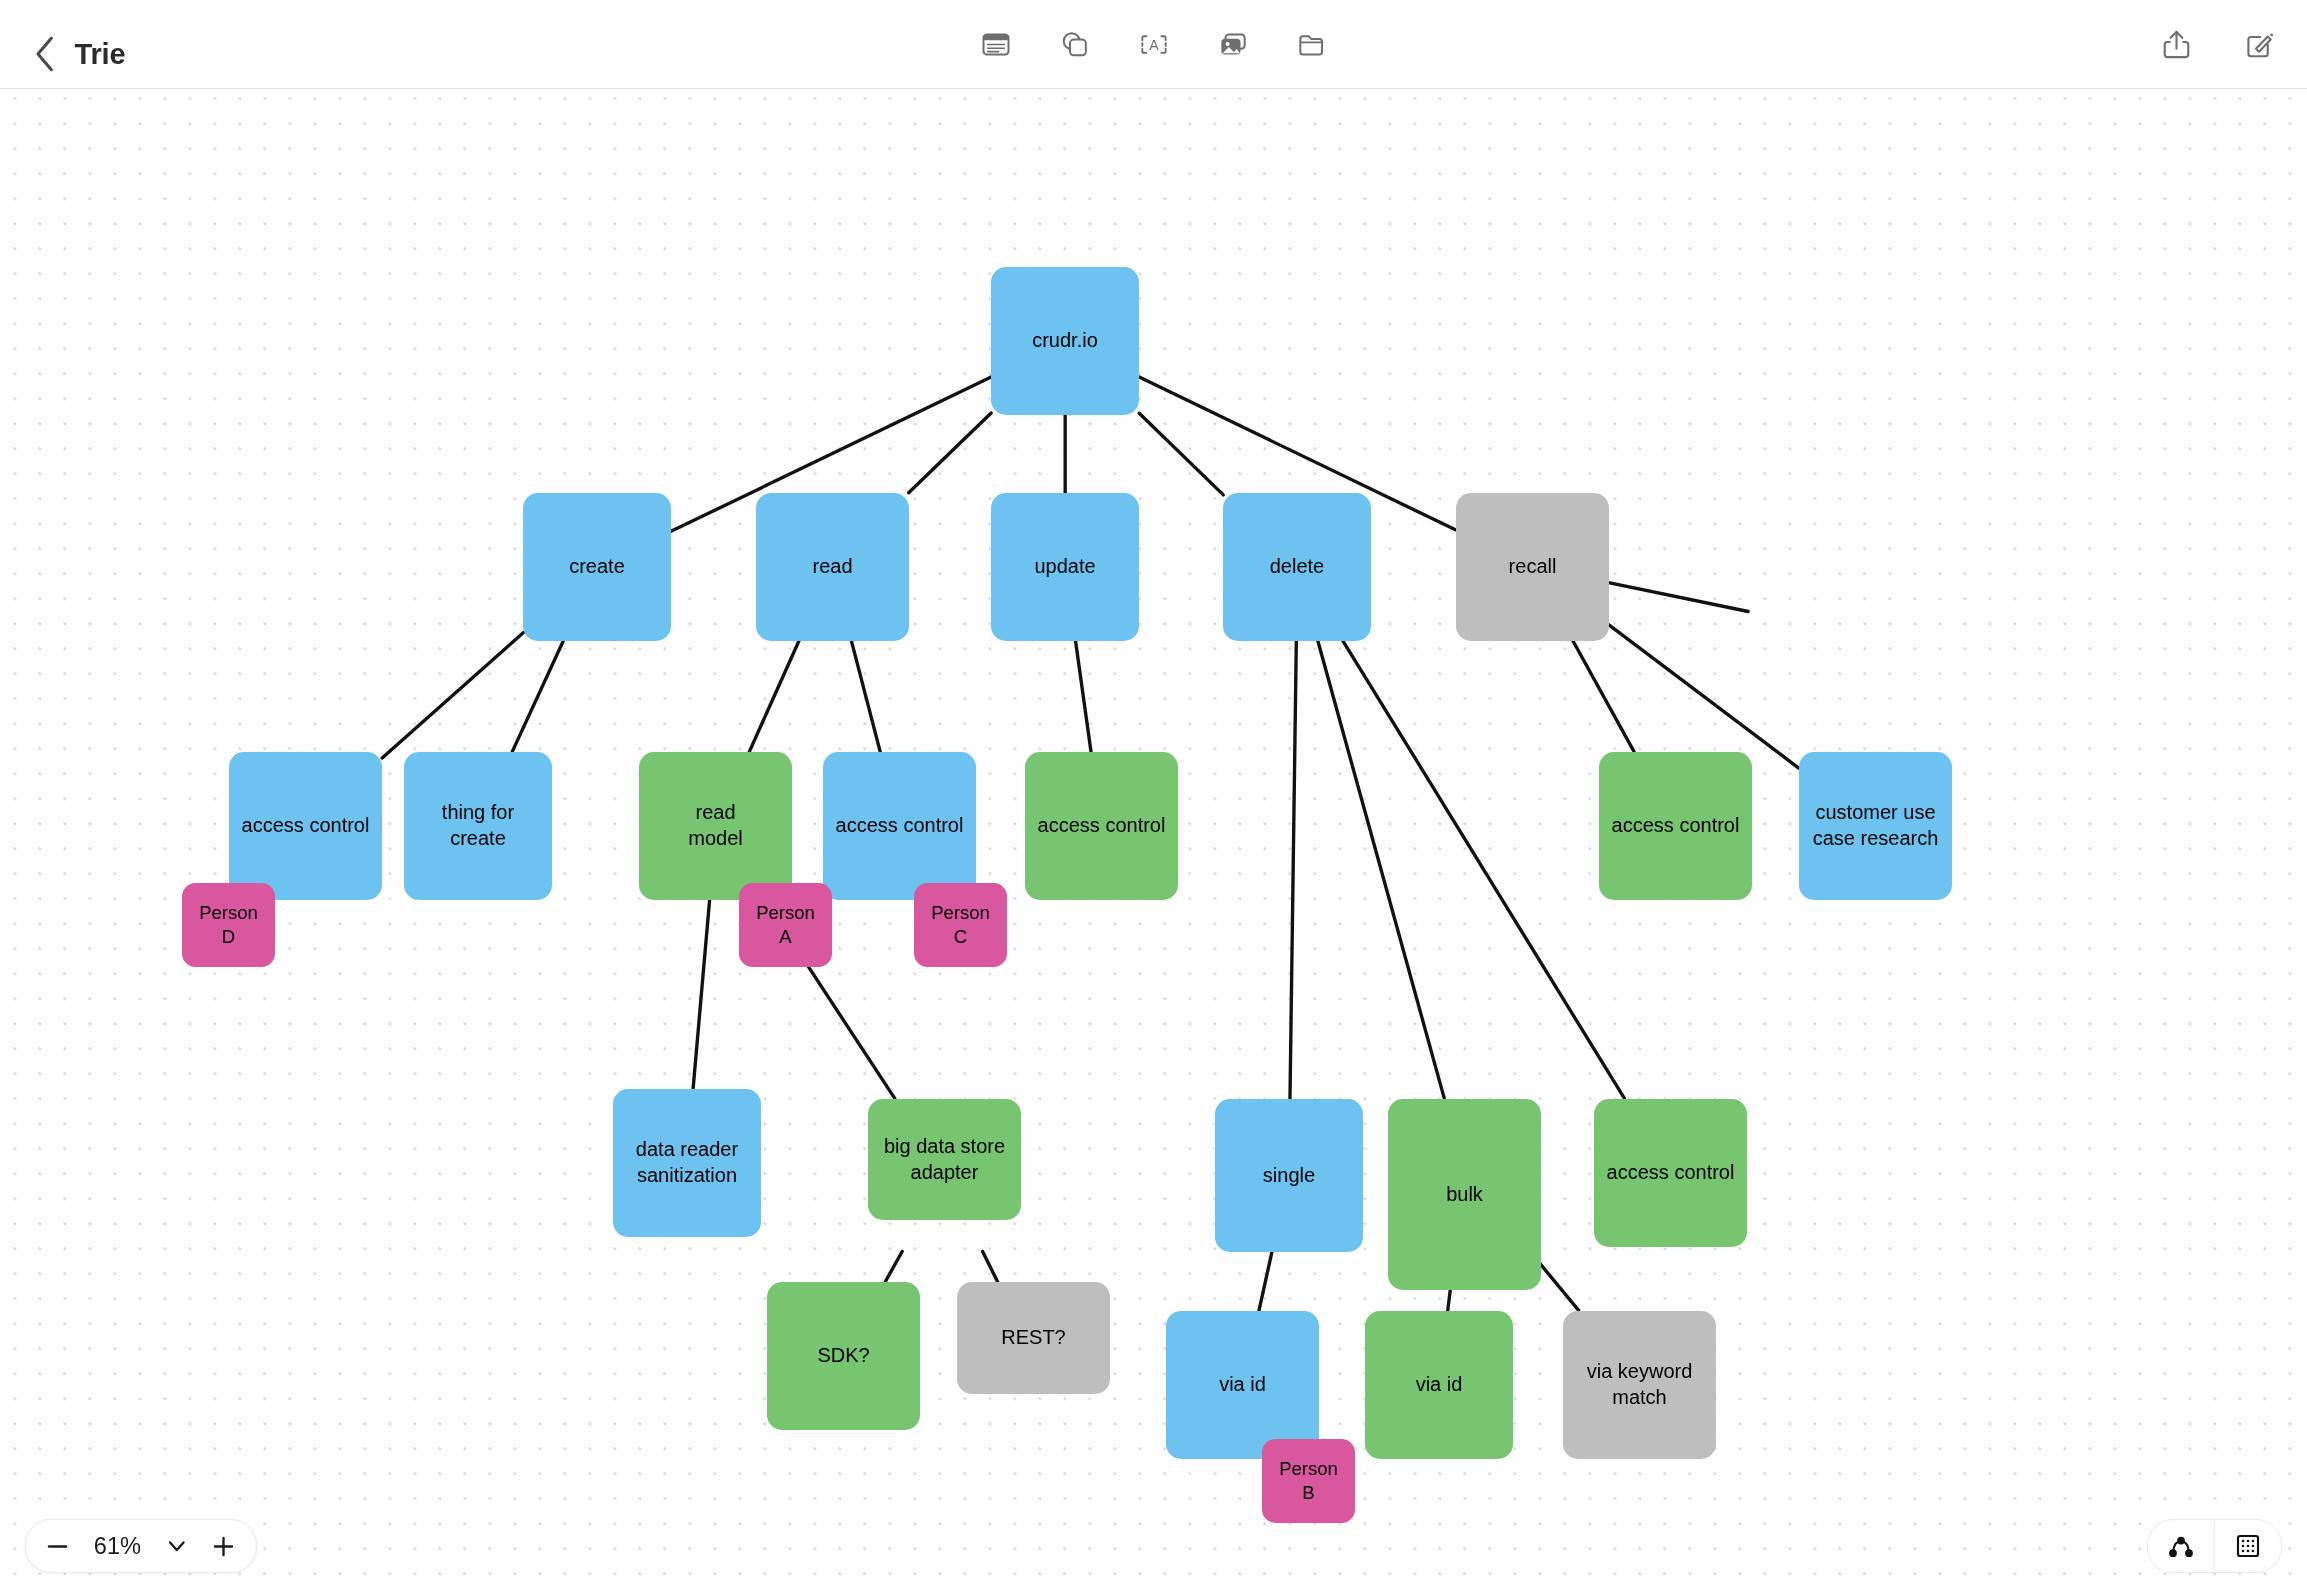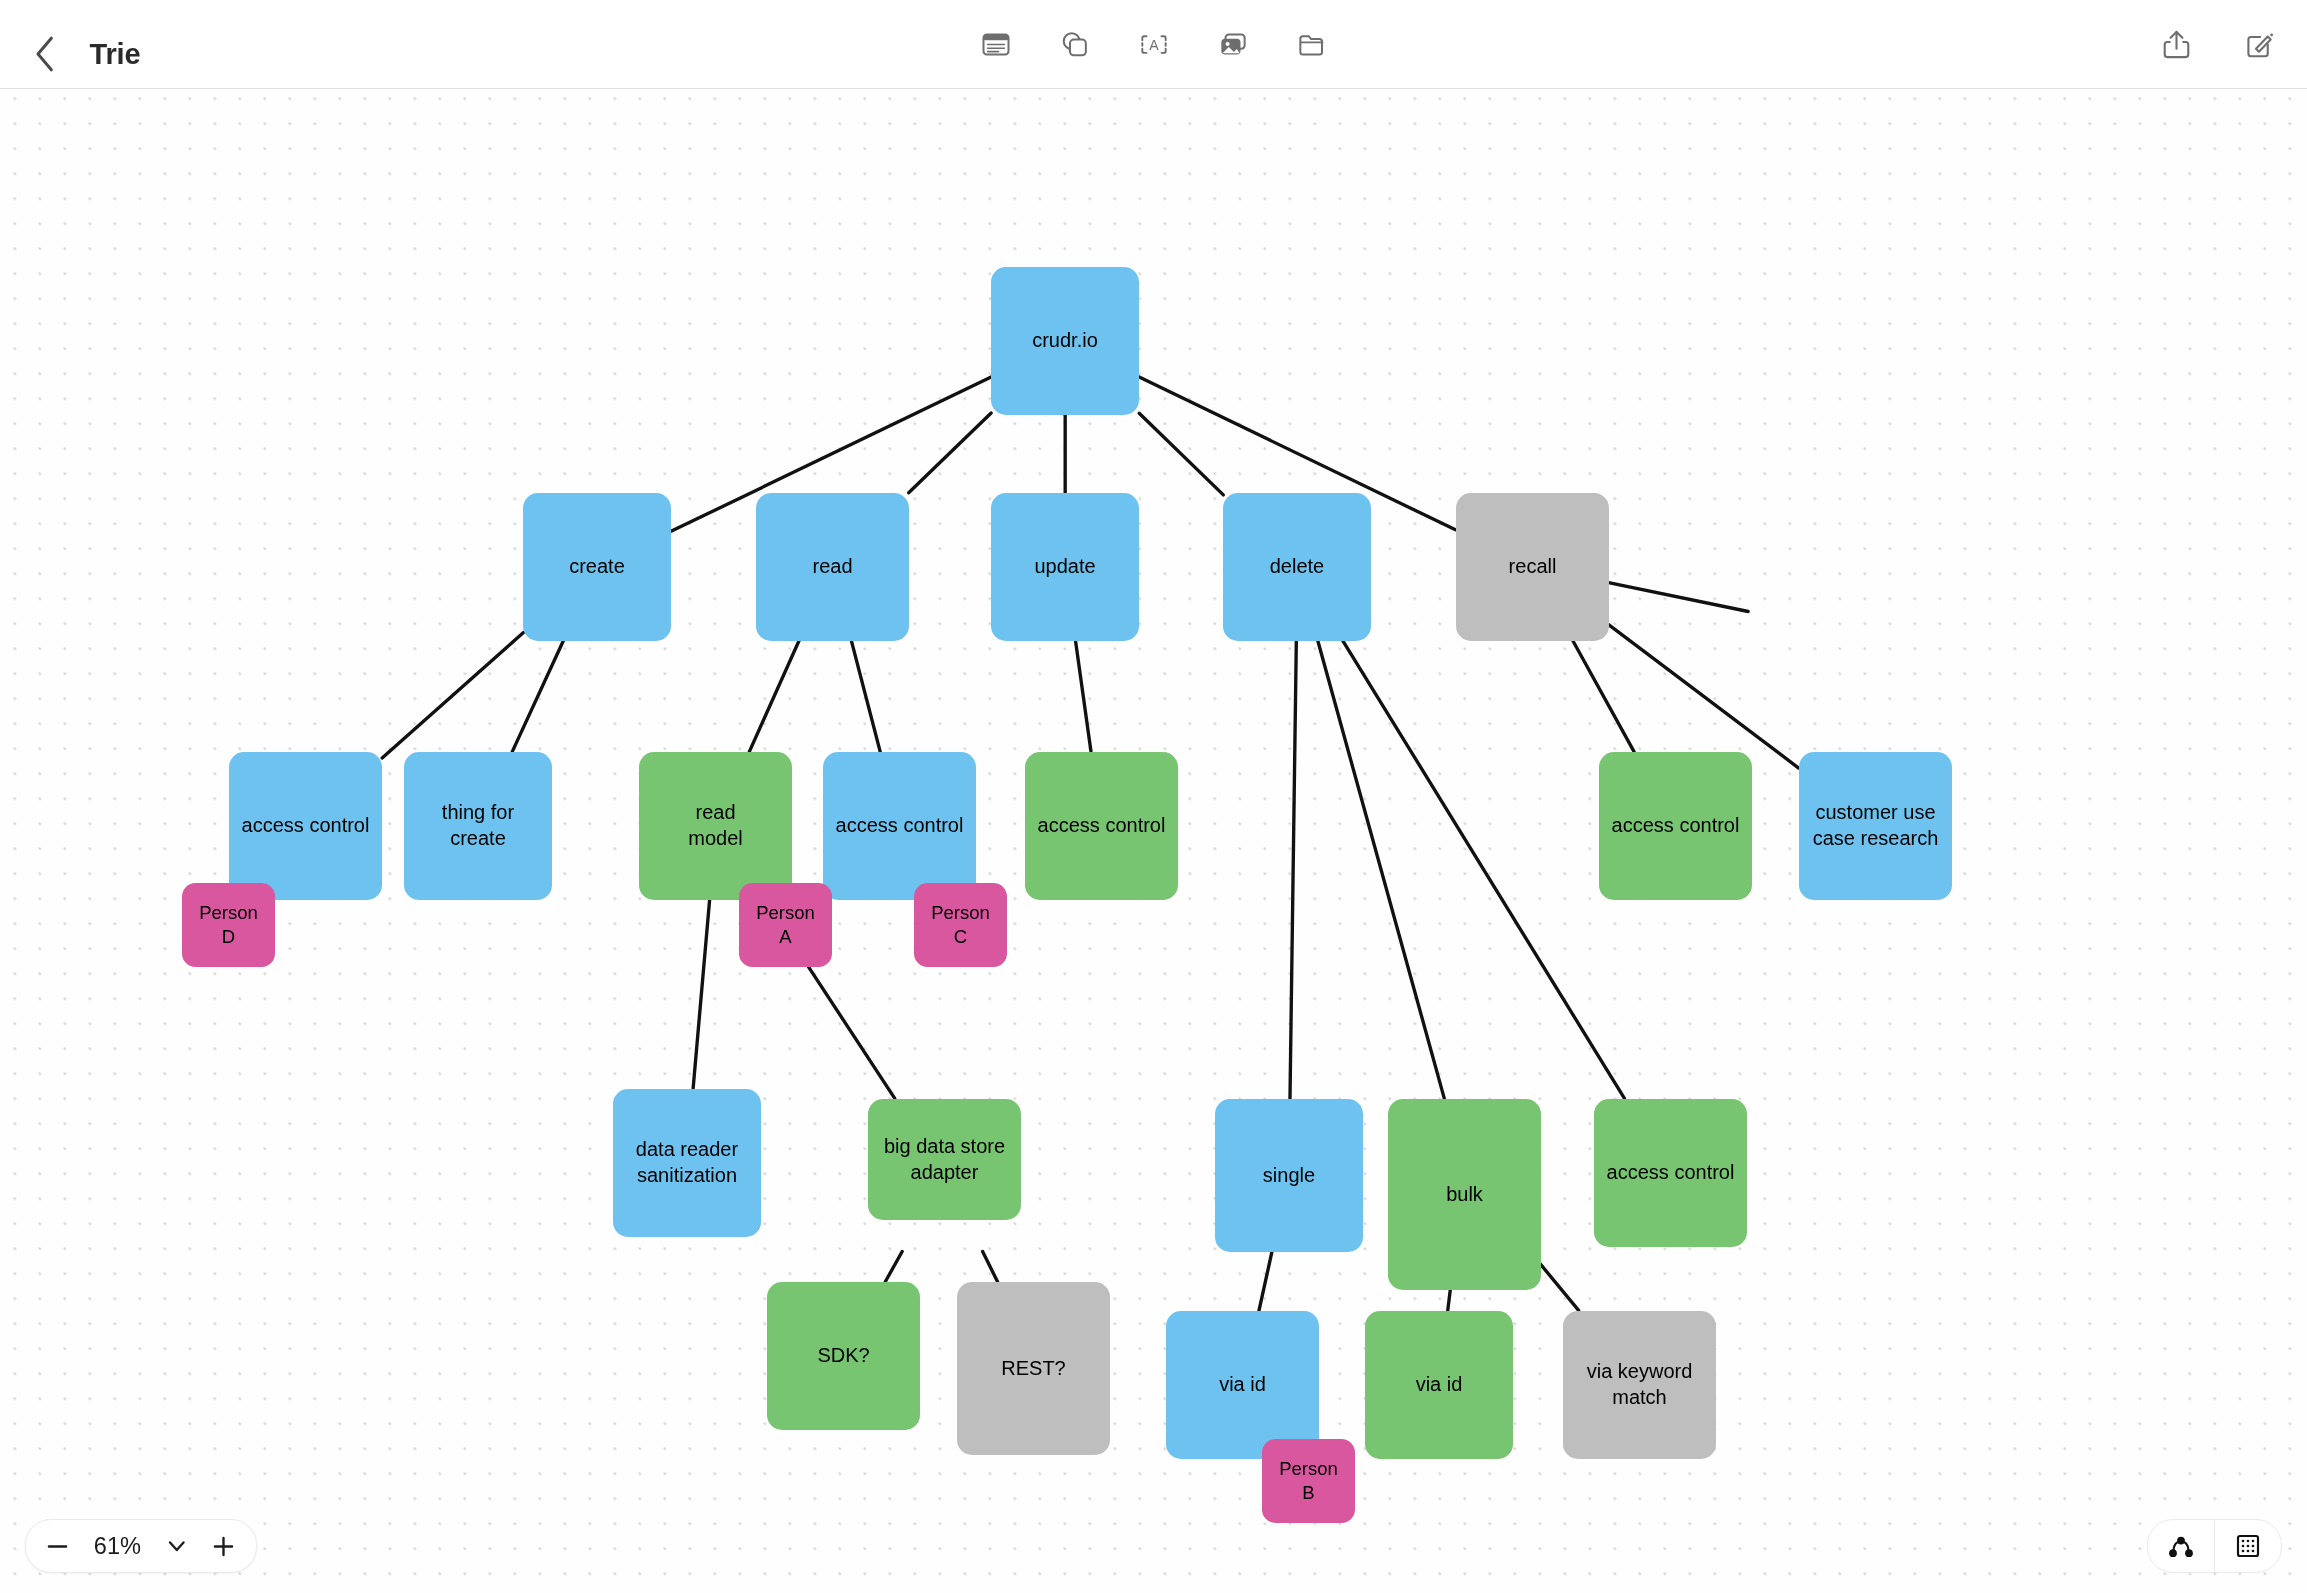--- a/index.html
+++ b/index.html
@@ -26,21 +26,21 @@
     border-bottom: 0.8px solid #e0e0e0;
     box-sizing: border-box;
     z-index: 50;
   }
   #topbar-left {
     position: absolute;
     left: 23.6px; top: 0;
     height: 108px;
     display: flex;
     align-items: center;
-    gap: 22px;
+    gap: 7px;
   }
   #back-button {
     width: 44px; height: 52px;
     display: flex; align-items: center; justify-content: center;
     cursor: pointer;
   }
   #doc-title {
     font-size: 29px;
     font-weight: bold;
     color: #2b2b2b;
@@ -332,21 +332,21 @@
         <span class="node-label">data reader
 sanitization</span>
       </div>
       <div class="node" style="left: 868px; top: 1010px; width: 153px; height: 121px; background: rgb(119, 196, 113);">
         <span class="node-label">big data store
 adapter</span>
       </div>
       <div class="node" style="left: 767px; top: 1193px; width: 153px; height: 148px; background: rgb(119, 196, 113);">
         <span class="node-label">SDK?</span>
       </div>
-      <div class="node" style="left: 957px; top: 1193px; width: 153px; height: 173px; background: rgb(190, 190, 190);">
+      <div class="node" style="left: 957px; top: 1193px; width: 153px; height: 112px; background: rgb(190, 190, 190);">
         <span class="node-label">REST?</span>
       </div>
       <div class="node" style="left: 1215px; top: 1010px; width: 148px; height: 153px; background: rgb(109, 194, 240);">
         <span class="node-label">single</span>
       </div>
       <div class="node" style="left: 1388px; top: 1010px; width: 153px; height: 191px; background: rgb(119, 196, 113);">
         <span class="node-label">bulk</span>
       </div>
       <div class="node" style="left: 1594px; top: 1010px; width: 153px; height: 148px; background: rgb(119, 196, 113);">
         <span class="node-label">access control</span>

